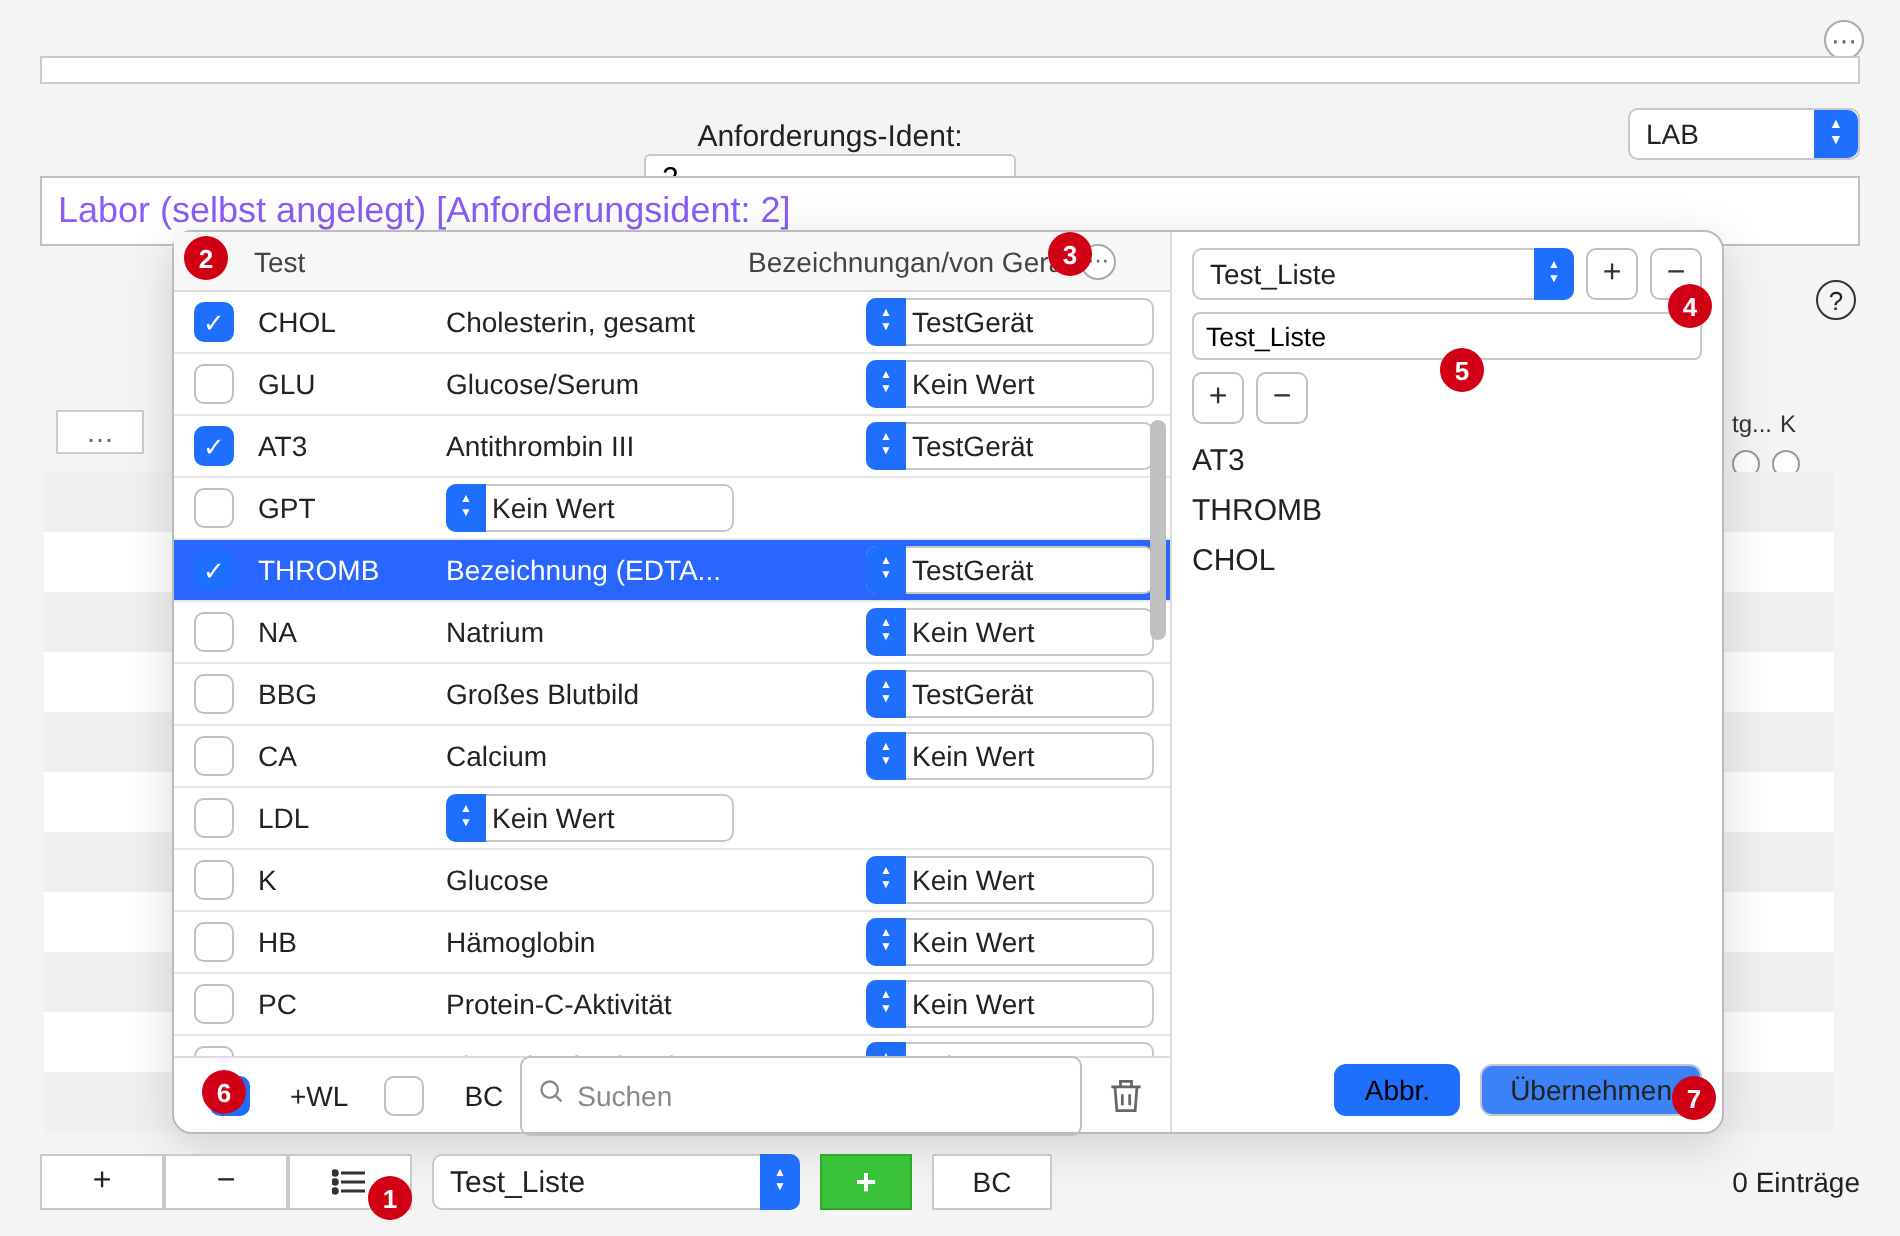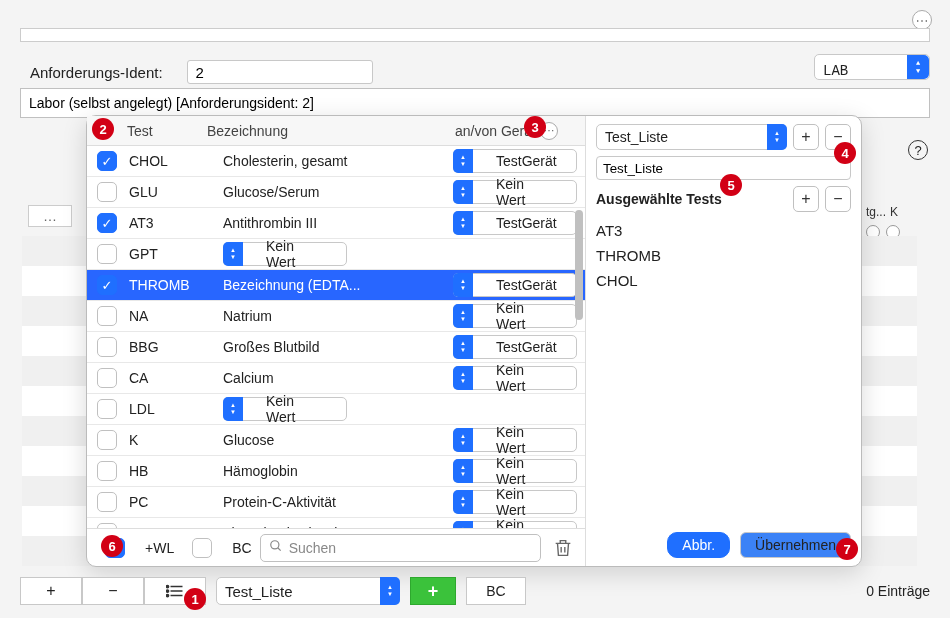--- a/index.html
+++ b/index.html
@@ -36,62 +36,61 @@
   .lab-select {
     position: absolute;
     top: 54px;
     right: 20px;
     width: 116px;
     height: 26px;
     background: #fff;
     border: 1px solid #c8c8c8;
     border-radius: 5px;
     display: flex;
-    align-items: flex-end;
+    align-items: center;
     padding: 0 8px;
-    font-family: Liberation Mono, monospace;
   }
   .lab-select .arrows {
     position: absolute;
     right: 0; top: 0;
     width: 22px; height: 100%;
     background: #1f6fff;
     border-radius: 0 5px 5px 0;
     display: flex; flex-direction: column;
     align-items: center; justify-content: center;
     color: #fff; font-size: 7px; line-height: 8px;
   }
   .ident-row {
     position: absolute;
     top: 60px;
     left: 30px;
     right: 150px;
     display: flex;
     align-items: center;
-    gap: 24px;
+    flex-direction: column;
   }
   .ident-row label { font-size: 15px; color: #222; }
   .ident-input {
     width: 186px; height: 24px;
     background: #fff;
     border: 1px solid #c8c8c8;
     border-radius: 3px;
     padding: 0 8px;
     font-size: 15px;
   }
   .labor-panel {
     position: absolute;
     top: 88px;
     left: 20px;
     right: 20px;
     border: 1px solid #c0c0c0;
     background: #fff;
     padding: 6px 8px;
   }
-  .labor-title { font-size: 14px; color: #000000; }
+  .labor-title { font-size: 18px; color: #8b5cf6; }
   .help-icon {
     position: absolute;
     top: 140px;
     right: 22px;
     width: 20px; height: 20px;
     border: 1.5px solid #333;
     border-radius: 50%;
     display: flex; align-items: center; justify-content: center;
     font-size: 13px;
   }
@@ -141,21 +140,21 @@
   .dlg-right { width: 276px; border-left: 1px solid #ddd; display:flex; flex-direction:column; padding: 8px 10px; gap: 6px; }
   .dlg-header {
     display: flex; align-items:center;
     height: 30px;
     border-bottom: 1px solid #ddd;
     background: #f7f7f7;
     font-size: 14px;
     color: #444;
   }
   .col-test { width: 120px; padding-left: 40px; }
-  .col-bez { flex: 1; }
+  .col-bez { flex: 1; text-align: right; }
   .col-dev { width: 130px; display:flex; align-items:center; gap:4px; }
   .more-circ {
     width: 18px; height: 18px; border: 1px solid #aaa; border-radius: 50%;
     display:flex; align-items:center; justify-content:center;
     font-size:11px; color:#666; background:#fff;
   }
   .rows { flex: 1; overflow: hidden; }
   .trow {
     display: flex; align-items:center; height: 31px;
     border-bottom: 1px solid #e8e8e8;
@@ -166,26 +165,26 @@
     border: 1px solid #c0c0c0;
     margin-left: 10px; margin-right: 12px;
     background: #fff;
     display:flex; align-items:center; justify-content:center;
     font-size: 13px; color: #fff;
   }
   .ck.on { background: #1f6fff; border-color: #1f6fff; }
   .tcode { width: 94px; }
   .tname { flex: 1; overflow:hidden; white-space:nowrap; text-overflow:ellipsis; }
   .dev-select {
-    width: 124px; height: 24px;
+    width: 144px; height: 24px;
     background: #fff;
     border: 1px solid #c8c8c8;
     border-radius: 5px;
     display: flex; align-items: center;
-    padding: 0 22px; margin-right: 8px;
+    padding: 0 2px; margin-right: 8px;
     position: relative;
   }
   .dev-select .arrows {
     position: absolute;
     left: -1px; top: -1px;
     width: 20px; height: calc(100% + 2px);
     background: #1f6fff;
     border-radius: 5px 0 0 5px;
     display: flex; flex-direction: column;
     align-items: center; justify-content: center;
@@ -203,21 +202,21 @@
   .scroll-thumb {
     width: 8px; height: 110px; background: #c0c0c0; border-radius: 4px; margin-top: 60px;
   }
 
   .dlg-footer {
     height: 38px; border-top: 1px solid #ddd;
     display:flex; align-items:center; gap: 8px;
     padding: 0 8px;
   }
   .srch {
-    flex: 1; height: 28px;
+    flex: 1; height: 40px;
     border: 1px solid #c0c0c0; border-radius: 5px;
     display:flex; align-items:center; gap:6px; padding: 0 8px;
     color: #888;
   }
   .trash {
     width: 28px; height: 28px;
     display:flex; align-items:center; justify-content:center;
     color: #666;
   }
 
@@ -256,21 +255,21 @@
   .r-list { flex:1; display:flex; flex-direction:column; gap:8px; font-size:15px; padding-top:4px;}
   .r-footer { display:flex; justify-content:flex-end; gap:10px; align-items:center; padding-top: 6px; }
   .btn {
     height: 26px; padding: 0 14px;
     border: 1px solid #c8c8c8;
     border-radius: 6px;
     background: #3b82f6;
     display:flex; align-items:center; justify-content:center;
     font-size: 14px;
   }
-  .btn.primary { background: #1f6fff; color:#ffffff; border-color:#1f6fff;border-radius:10px; }
+  .btn.primary { background: #1f6fff; color:#000000; border-color:#1f6fff; }
 
   
   .badge {
     position: absolute;
     width: 22px; height: 22px;
     border-radius: 50%;
     background: #d20015;
     color: #fff;
     display:flex; align-items:center; justify-content:center;
     font-size: 13px; font-weight: 600;
@@ -526,21 +525,20 @@
     <div class="right-select-row">
       <div class="r-select">
         <span>Test_Liste</span>
         <div class="arrows">▲<br>▼</div>
       </div>
       <div class="sqbtn">+</div>
       <div class="sqbtn">−</div>
     </div>
     <input class="r-input" value="Test_Liste" style="">
     <div class="right-select-row">
-      <div class="r-label" style="flex:1;">Ausgewählte Tests</div>
       <div class="sqbtn">+</div>
       <div class="sqbtn">−</div>
     </div>
     <div class="r-list" id="rlist">
         <div>AT3</div>
         <div>THROMB</div>
         <div>CHOL</div>
       </div>
     <div class="r-footer">
       <div class="btn primary">Abbr.</div>

